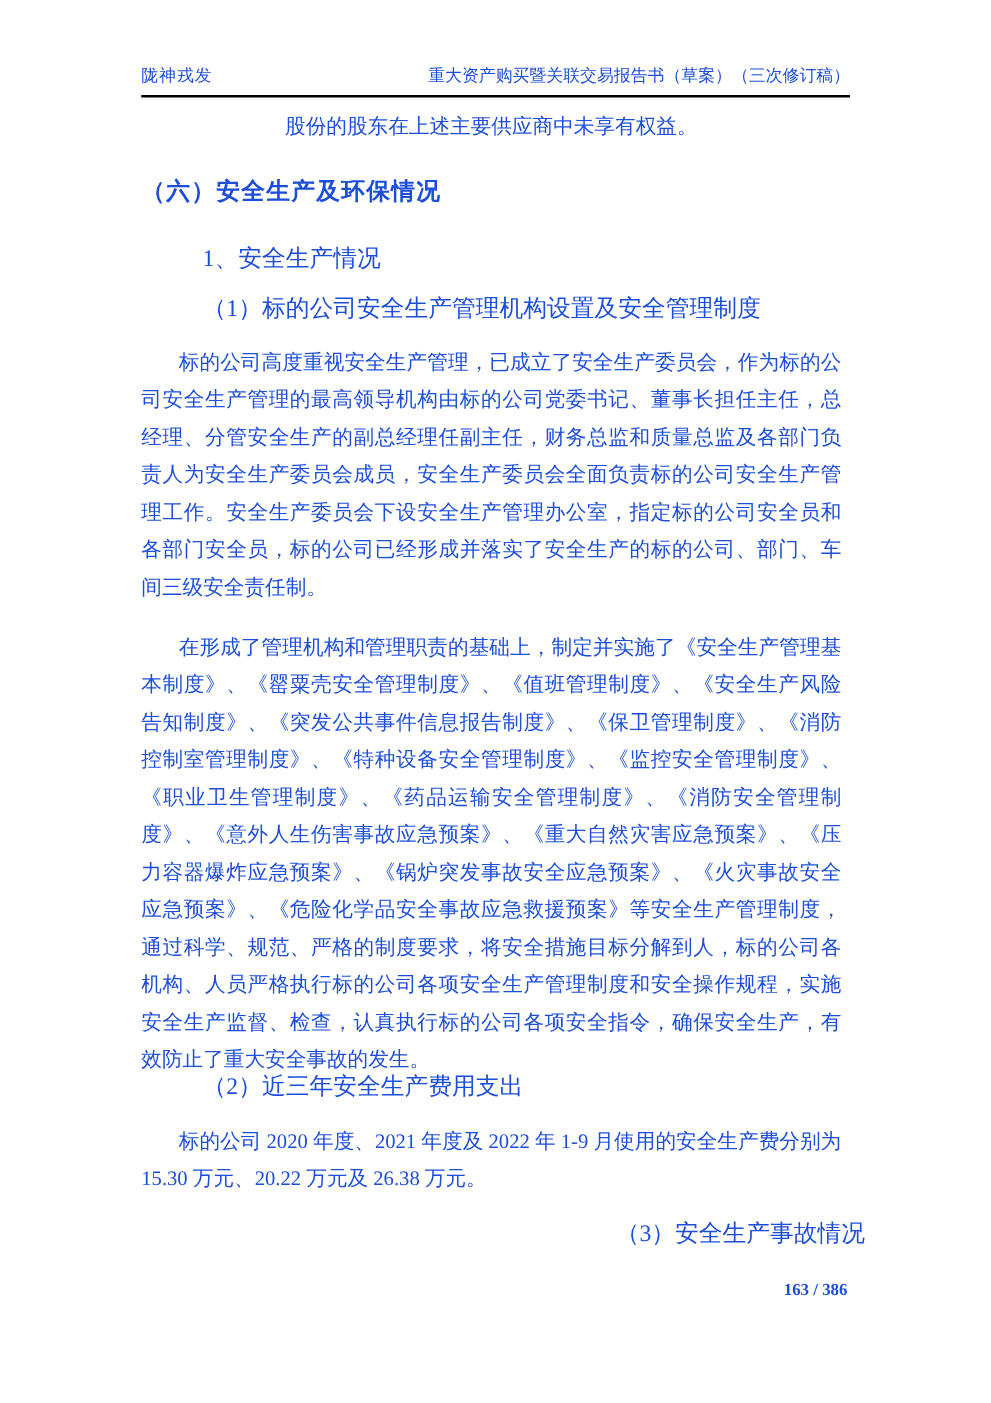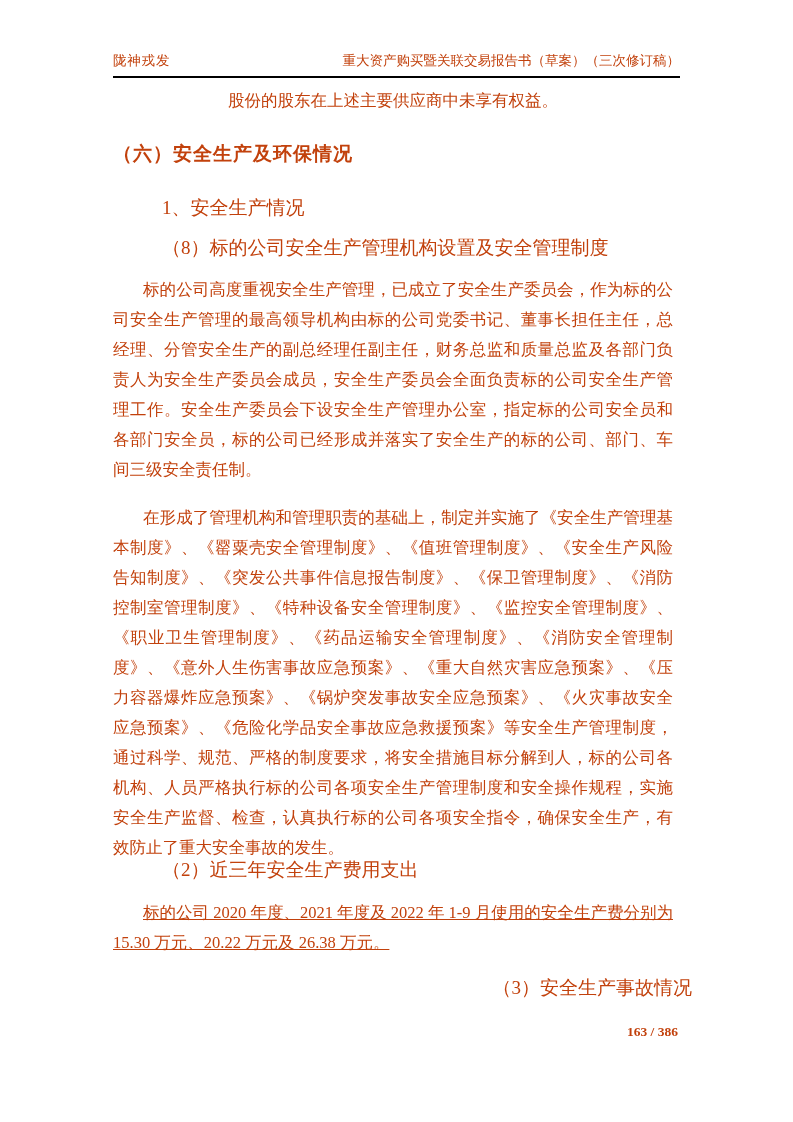--- a/index.html
+++ b/index.html
@@ -5,21 +5,21 @@
   html, body {
     margin: 0;
     padding: 0;
     background: #ffffff;
   }
   .page {
     position: relative;
     width: 793px;
     height: 1122px;
     background: #ffffff;
-    color: #c2410c;
+    color: #1d4ed8;
     font-family: "Liberation Serif", "DejaVu Serif", serif;
     overflow: hidden;
   }
   .header {
     position: absolute;
     top: 51px;
     left: 113px;
     width: 567px;
     display: flex;
     justify-content: space-between;
@@ -68,21 +68,21 @@
   .indent {
     text-indent: 30px;
   }
   .p-intro   { top: 86px;  text-align: center; }
   .h-section { top: 140px; }
   .sub-1     { top: 191px; }
   .sub-2     { top: 231px; }
   .para-1    { top: 275px; }
   .para-2    { top: 503px; }
   .sub-3     { top: 853px; }
-  .para-3    { top: 898px; text-decoration: underline; }
+  .para-3    { top: 898px; }
   .sub-4     { top: 971px; text-align: right; }
   .page-number {
     position: absolute;
     top: 1023px;
     right: 115px;
     font-size: 13.5px;
     line-height: 18px;
     font-weight: bold;
   }
 </style>
@@ -95,21 +95,21 @@
     <span class="hleft">陇神戎发</span>
     <span class="hright">重大资产购买暨关联交易报告书（草案）（三次修订稿）</span>
   </div>
 
   <p class="body-text p-intro">股份的股东在上述主要供应商中未享有权益。</p>
 
   <h2 class="section-heading h-section">（六）安全生产及环保情况</h2>
 
   <p class="sub-heading sub-1">1、安全生产情况</p>
 
-  <p class="sub-heading sub-2">（8）标的公司安全生产管理机构设置及安全管理制度</p>
+  <p class="sub-heading sub-2">（1）标的公司安全生产管理机构设置及安全管理制度</p>
 
   <p class="body-text indent para-1">标的公司高度重视安全生产管理，已成立了安全生产委员会，作为标的公司安全生产管理的最高领导机构由标的公司党委书记、董事长担任主任，总经理、分管安全生产的副总经理任副主任，财务总监和质量总监及各部门负责人为安全生产委员会成员，安全生产委员会全面负责标的公司安全生产管理工作。安全生产委员会下设安全生产管理办公室，指定标的公司安全员和各部门安全员，标的公司已经形成并落实了安全生产的标的公司、部门、车间三级安全责任制。</p>
 
   <p class="body-text indent para-2">在形成了管理机构和管理职责的基础上，制定并实施了《安全生产管理基本制度》、《罂粟壳安全管理制度》、《值班管理制度》、《安全生产风险告知制度》、《突发公共事件信息报告制度》、《保卫管理制度》、《消防控制室管理制度》、《特种设备安全管理制度》、《监控安全管理制度》、《职业卫生管理制度》、《药品运输安全管理制度》、《消防安全管理制度》、《意外人生伤害事故应急预案》、《重大自然灾害应急预案》、《压力容器爆炸应急预案》、《锅炉突发事故安全应急预案》、《火灾事故安全应急预案》、《危险化学品安全事故应急救援预案》等安全生产管理制度，通过科学、规范、严格的制度要求，将安全措施目标分解到人，标的公司各机构、人员严格执行标的公司各项安全生产管理制度和安全操作规程，实施安全生产监督、检查，认真执行标的公司各项安全指令，确保安全生产，有效防止了重大安全事故的发生。</p>
 
   <p class="sub-heading sub-3">（2）近三年安全生产费用支出</p>
 
   <p class="body-text indent para-3">标的公司 2020 年度、2021 年度及 2022 年 1-9 月使用的安全生产费分别为 15.30 万元、20.22 万元及 26.38 万元。</p>
 
   <p class="sub-heading sub-4">（3）安全生产事故情况</p>

